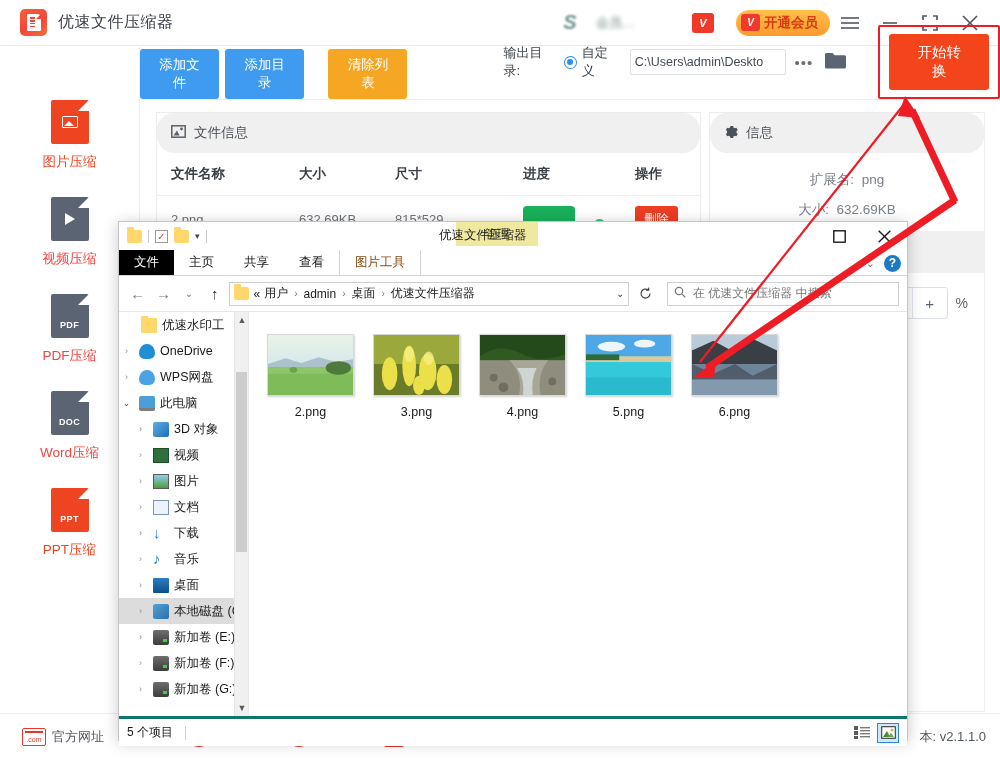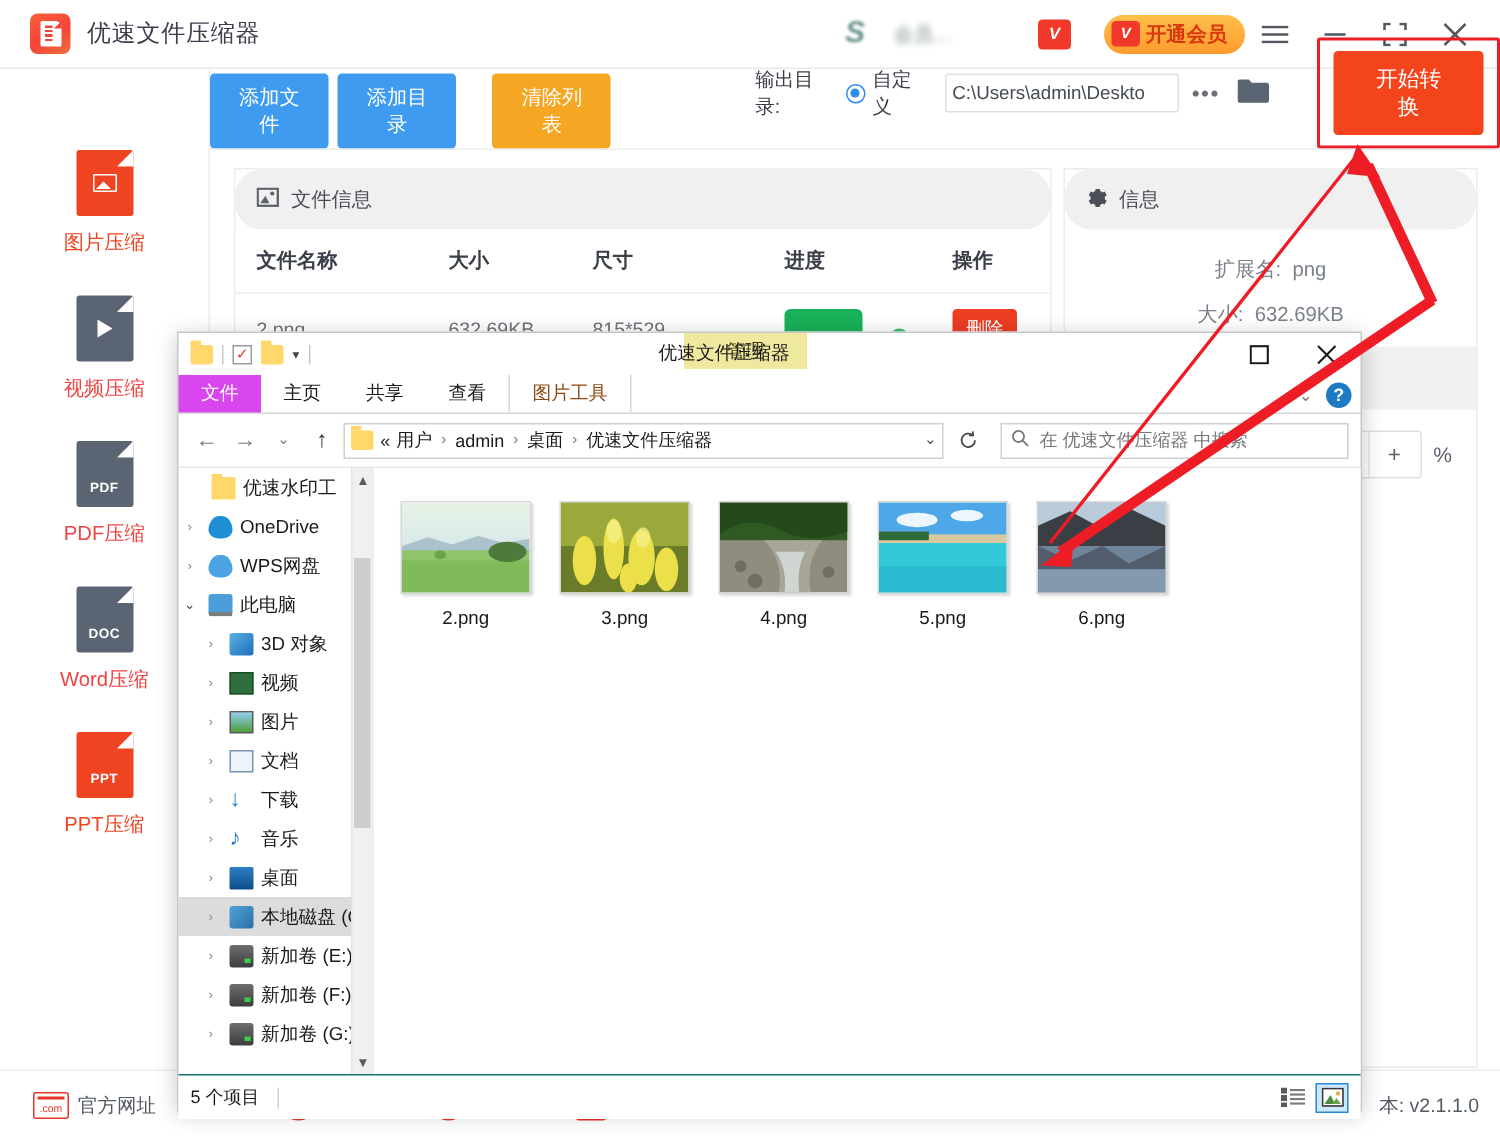--- a/index.html
+++ b/index.html
@@ -270,21 +270,21 @@
     color: #1a1a1a; cursor: pointer;
   }
   .ribbon-tabs {
     height: 26px; display: flex; align-items: stretch; border-bottom: 1px solid #d6d6d6;
     position: relative;
   }
   .rtab {
     padding: 0 15px; display: flex; align-items: center; font-size: 12.5px;
     color: #1a1a1a; cursor: pointer;
   }
-  .rtab.file { background: #d946ef; color: #fff; }
+  .rtab.file { background: #000000; color: #fff; }
   .rtab.picgrp { border-left: 1px solid #d6d6d6; border-right: 1px solid #d6d6d6; color: #8a4a12; }
   .ribbon-right {
     position: absolute; right: 6px; top: 0; height: 26px; display: flex;
     align-items: center; gap: 9px;
   }
   .help-circle {
     width: 17px; height: 17px; border-radius: 50%; background: #1d7ac4;
     color: #fff; font-size: 12px; font-weight: bold;
     display: flex; align-items: center; justify-content: center; cursor: pointer;
   }
@@ -357,21 +357,21 @@
   .nav-scroll .arrow.down { bottom: 0; }
   .content-pane { flex: 1; background: #fff; padding: 22px 0 0 18px; }
   .thumbs { display: flex; gap: 19px; }
   .thumb-item { width: 87px; display: flex; flex-direction: column; align-items: center; cursor: pointer; }
   .thumb-img {
     width: 87px; height: 62px; border: 1px solid #d8d8d8;
     box-shadow: 1px 1px 2px rgba(0,0,0,.18);
   }
   .thumb-name { margin-top: 9px; font-size: 12.5px; color: #1a1a1a; }
   .exp-status {
-    height: 30px; border-top: 1px solid #0f766e; display: flex; align-items: center;
+    height: 30px; border-top: 3px solid #0f766e; display: flex; align-items: center;
     padding: 0 8px; font-size: 12px; color: #1a1a1a; background: #fff;
   }
   .st-sep { width: 1px; height: 14px; background: #cfcfcf; margin-left: 12px; }
   .view-btns { margin-left: auto; display: flex; gap: 4px; align-items: center; }
   .vbtn { width: 22px; height: 20px; display: flex; align-items: center; justify-content: center; cursor: pointer; }
   .vbtn.sel { border: 1px solid #2b8ad6; background: #cde8f8; }
 
   
   .arrow-layer { position: absolute; left: 0; top: 0; width: 1000px; height: 760px; pointer-events: none; }
 </style>

